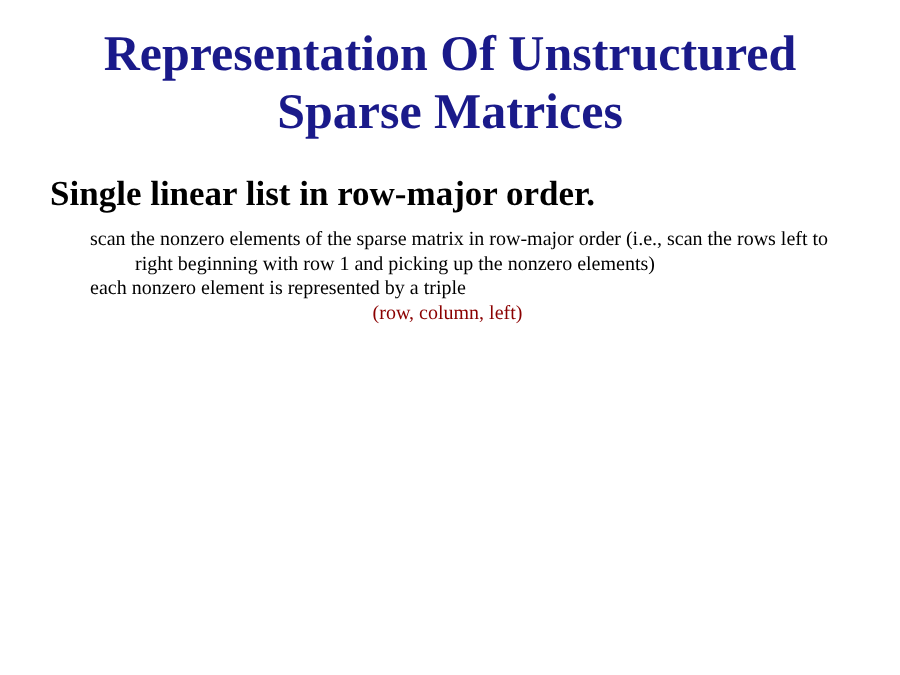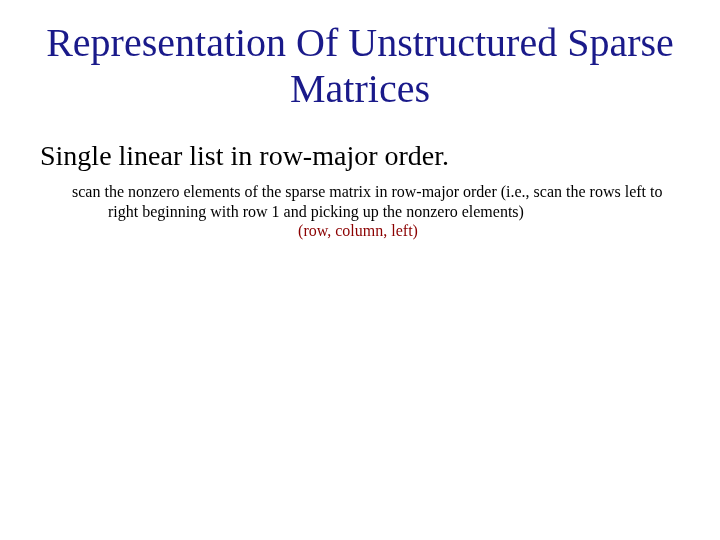--- a/index.html
+++ b/index.html
@@ -13,27 +13,27 @@
       background: #ffffff;
       font-family: "Times New Roman", Times, serif;
       padding: 20px 40px;
     }
     .title {
       color: #1a1a8a;
       font-size: 40px;
       text-align: center;
       line-height: 1.15;
       margin-bottom: 28px;
-      font-weight: normal;
+      font-weight: bold;
     }
     .heading {
       color: #000000;
       font-size: 28px;
       margin-bottom: 10px;
-      font-weight: normal;
+      font-weight: bold;
     }
     .body-block {
       padding-left: 32px;
       color: #000000;
       font-size: 16px;
       line-height: 1.22;
     }
     .para {
       text-indent: 0;
       padding-left: 36px;
@@ -51,14 +51,15 @@
   </style>
 </head>
 <body>
 
 <h1 class="title">Representation Of Unstructured Sparse Matrices</h1>
 
 <div class="heading">Single linear list in row-major order.</div>
 
 <div class="body-block">
   <div class="para para-first">scan the nonzero elements of the sparse matrix in row-major order (i.e., scan the rows left to right beginning with row 1 and picking up the nonzero elements)</div>
+  <div class="para para-first">each nonzero element is represented by a triple</div>
   <div class="para triple-line">(row, column, left)</div>
 </div>
 
 </body></html>

